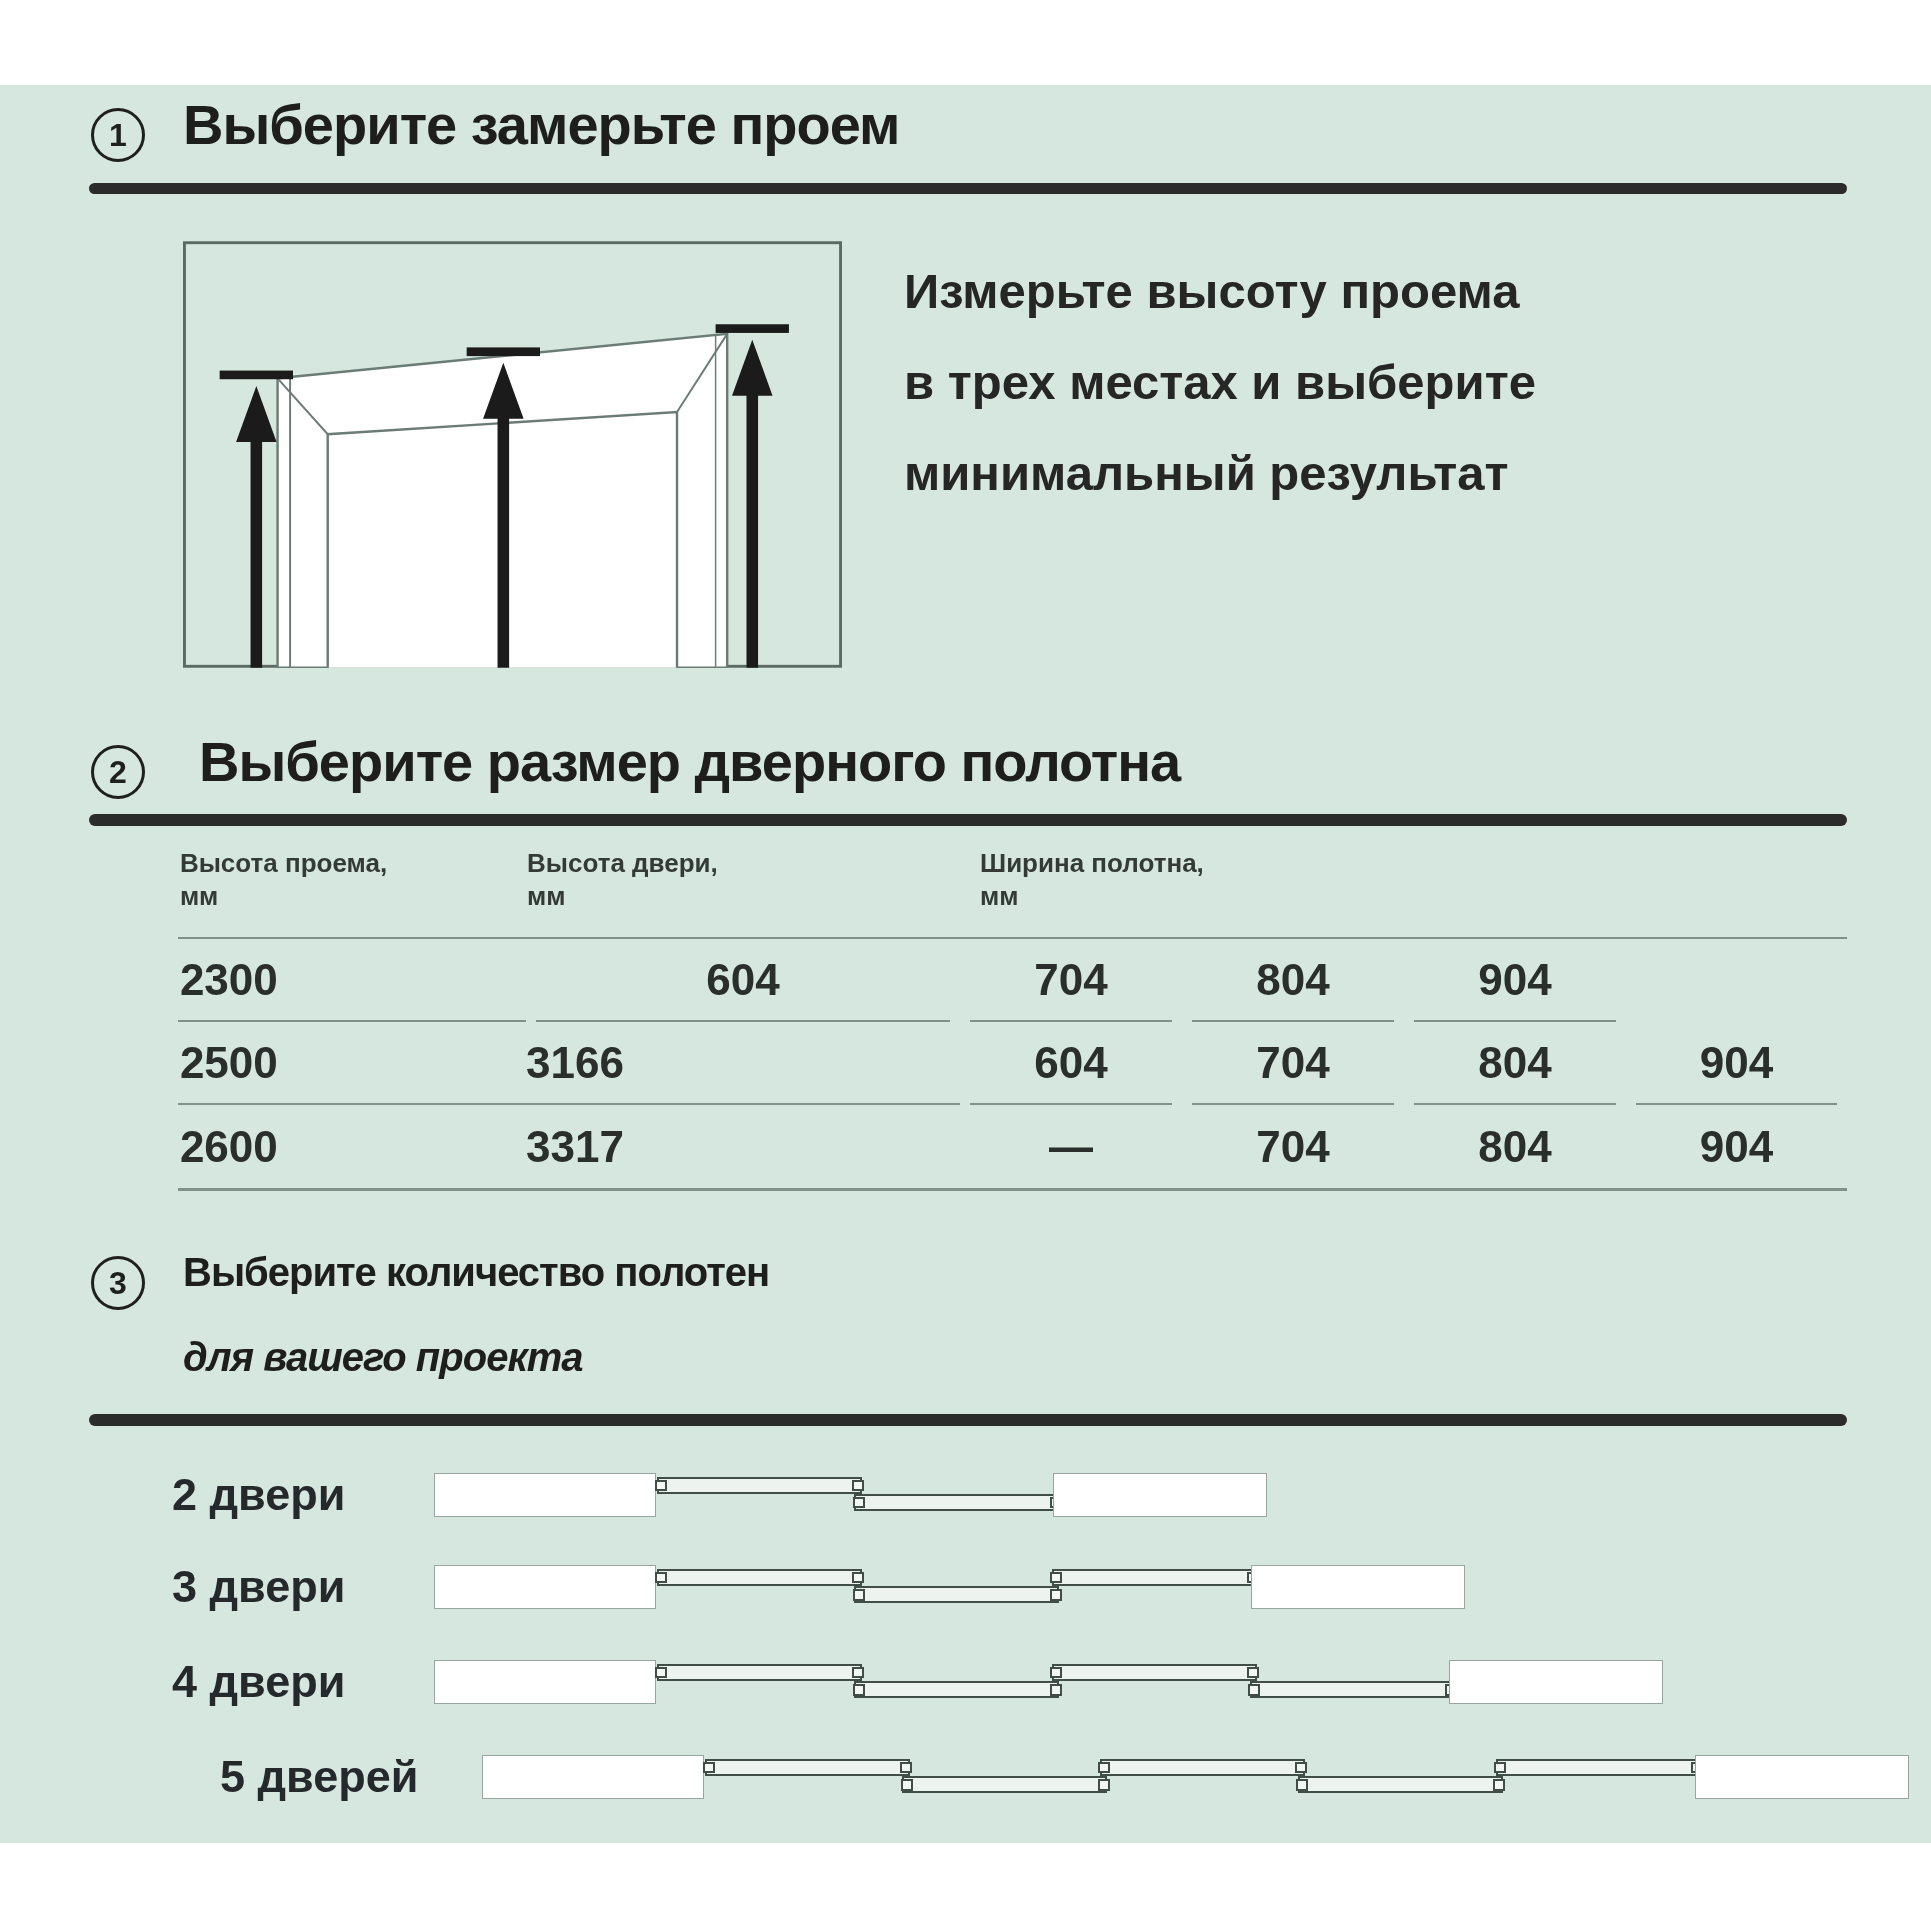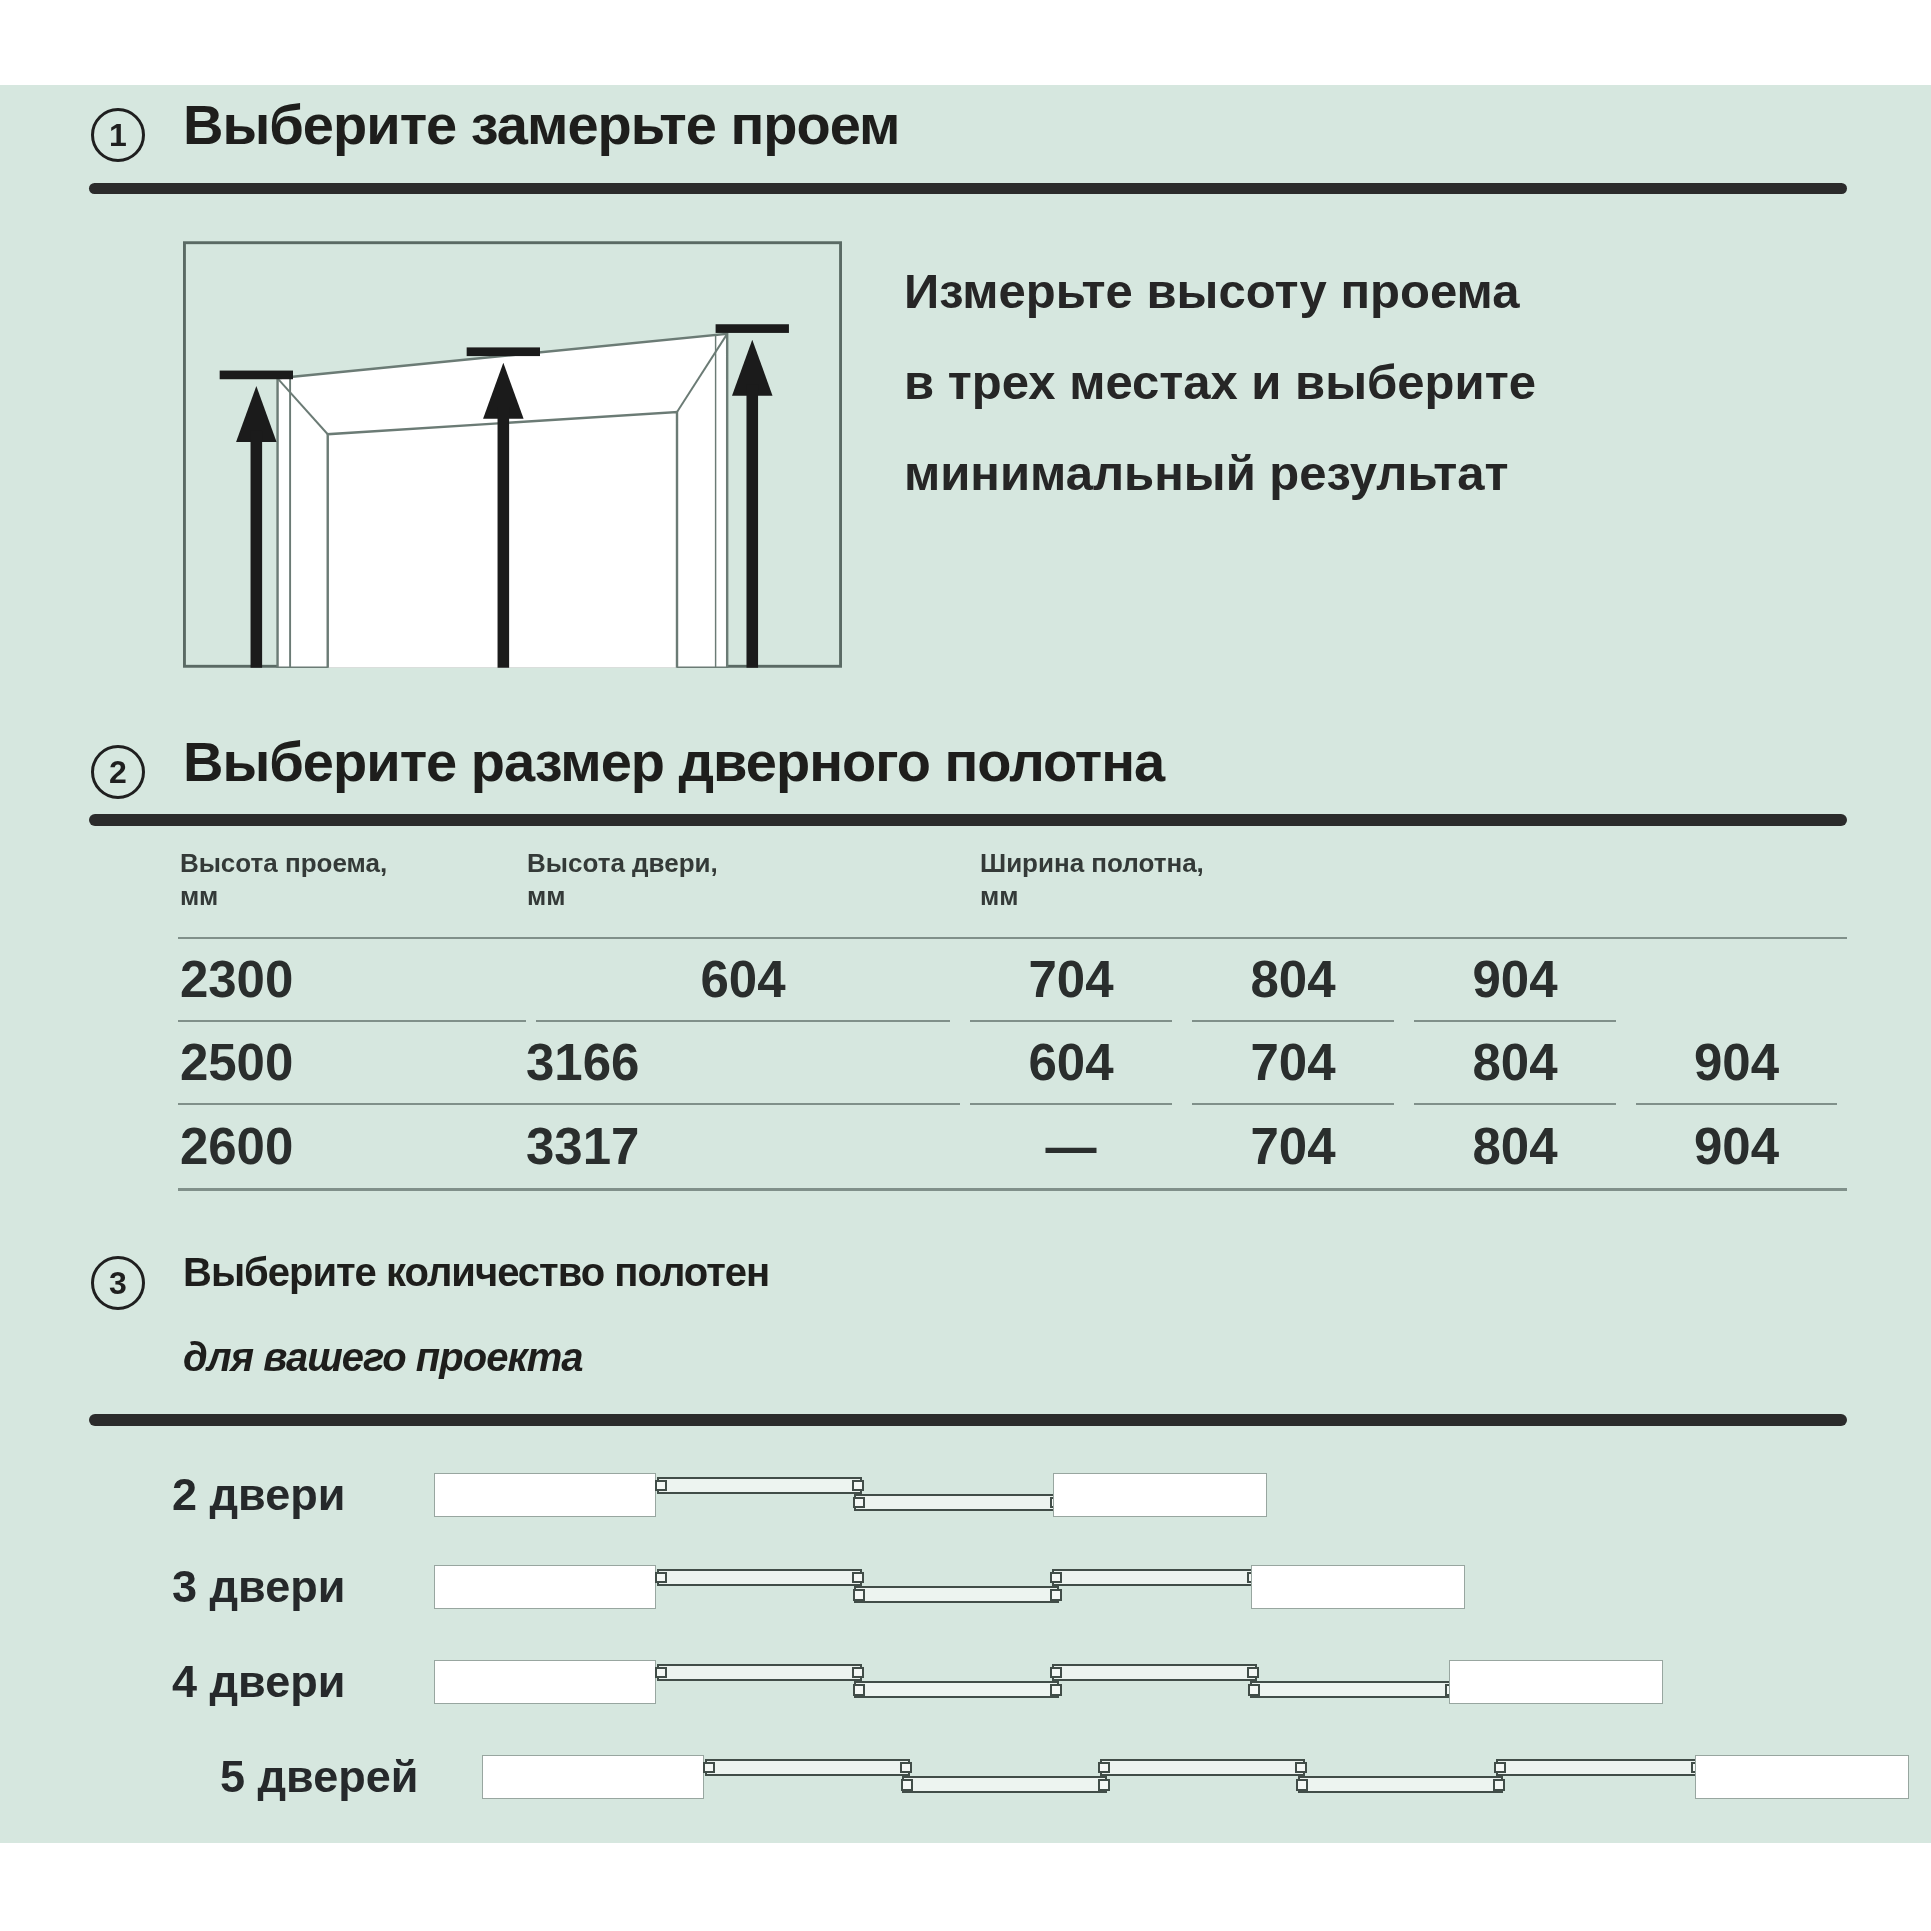--- a/index.html
+++ b/index.html
@@ -28,21 +28,21 @@
 
   
   .size-table{position:absolute;left:178px;top:826px;width:1669px;border-bottom:3.9px solid #80908a;}
   .thead{position:relative;height:113px;border-bottom:2.9px solid #80908a;box-sizing:border-box;}
   .thead .h{position:absolute;top:21px;font-size:26px;line-height:33px;font-weight:700;color:#343a38;}
   .h1{left:1.9px;} .h2{left:349px;} .h3{left:802px;}
   .trow{
     display:grid;grid-template-columns:348px 434px 222px 222px 222px 221px;
     height:83px;align-items:center;
   }
-  .trow .c{font-size:51px;font-weight:700;color:#2a2e2d;box-sizing:border-box;height:100%;
+  .trow .c{font-size:44px;font-weight:700;color:#2a2e2d;box-sizing:border-box;height:100%;
     display:flex;align-items:center;}
   .trow .ca{justify-content:flex-start;padding-left:1.9px;}
   .trow .cb{justify-content:flex-start;}
   .trow .cw{justify-content:center;margin:0 9.7px;}
   .trow.sep .c{border-bottom:2.9px solid #80908a;}
 
   
   .title3{position:absolute;left:183px;margin:0;font-size:40px;line-height:58px;font-weight:800;letter-spacing:-1px;color:#1e1e1c;white-space:nowrap;}
   .opts{position:absolute;left:0;top:1466px;width:1931px;}
   .opt{position:absolute;left:0;width:1931px;height:44px;}
@@ -96,21 +96,21 @@
 
   <div class="desc" id="desc-lines">
       <div>Измерьте высоту проема</div>
       <div>в трех местах и выберите</div>
       <div>минимальный результат</div>
     </div>
 
   <div class="badge" style="left:91px;top:745px;">
     <span>2</span>
   </div>
-  <h1 class="title" style="top:733px;">Выберите размер дверного полотна</h1>
+  <h1 class="title" style="top:733px;margin-left:16px;">Выберите размер дверного полотна</h1>
   <div class="rule" style="top:814px;"></div>
 
   <div class="size-table">
     <div class="thead">
       <div class="h h1">
         <div>Высота проема,</div>
         <div>мм</div>
       </div>
       <div class="h h2">
         <div>Высота двери,</div>

